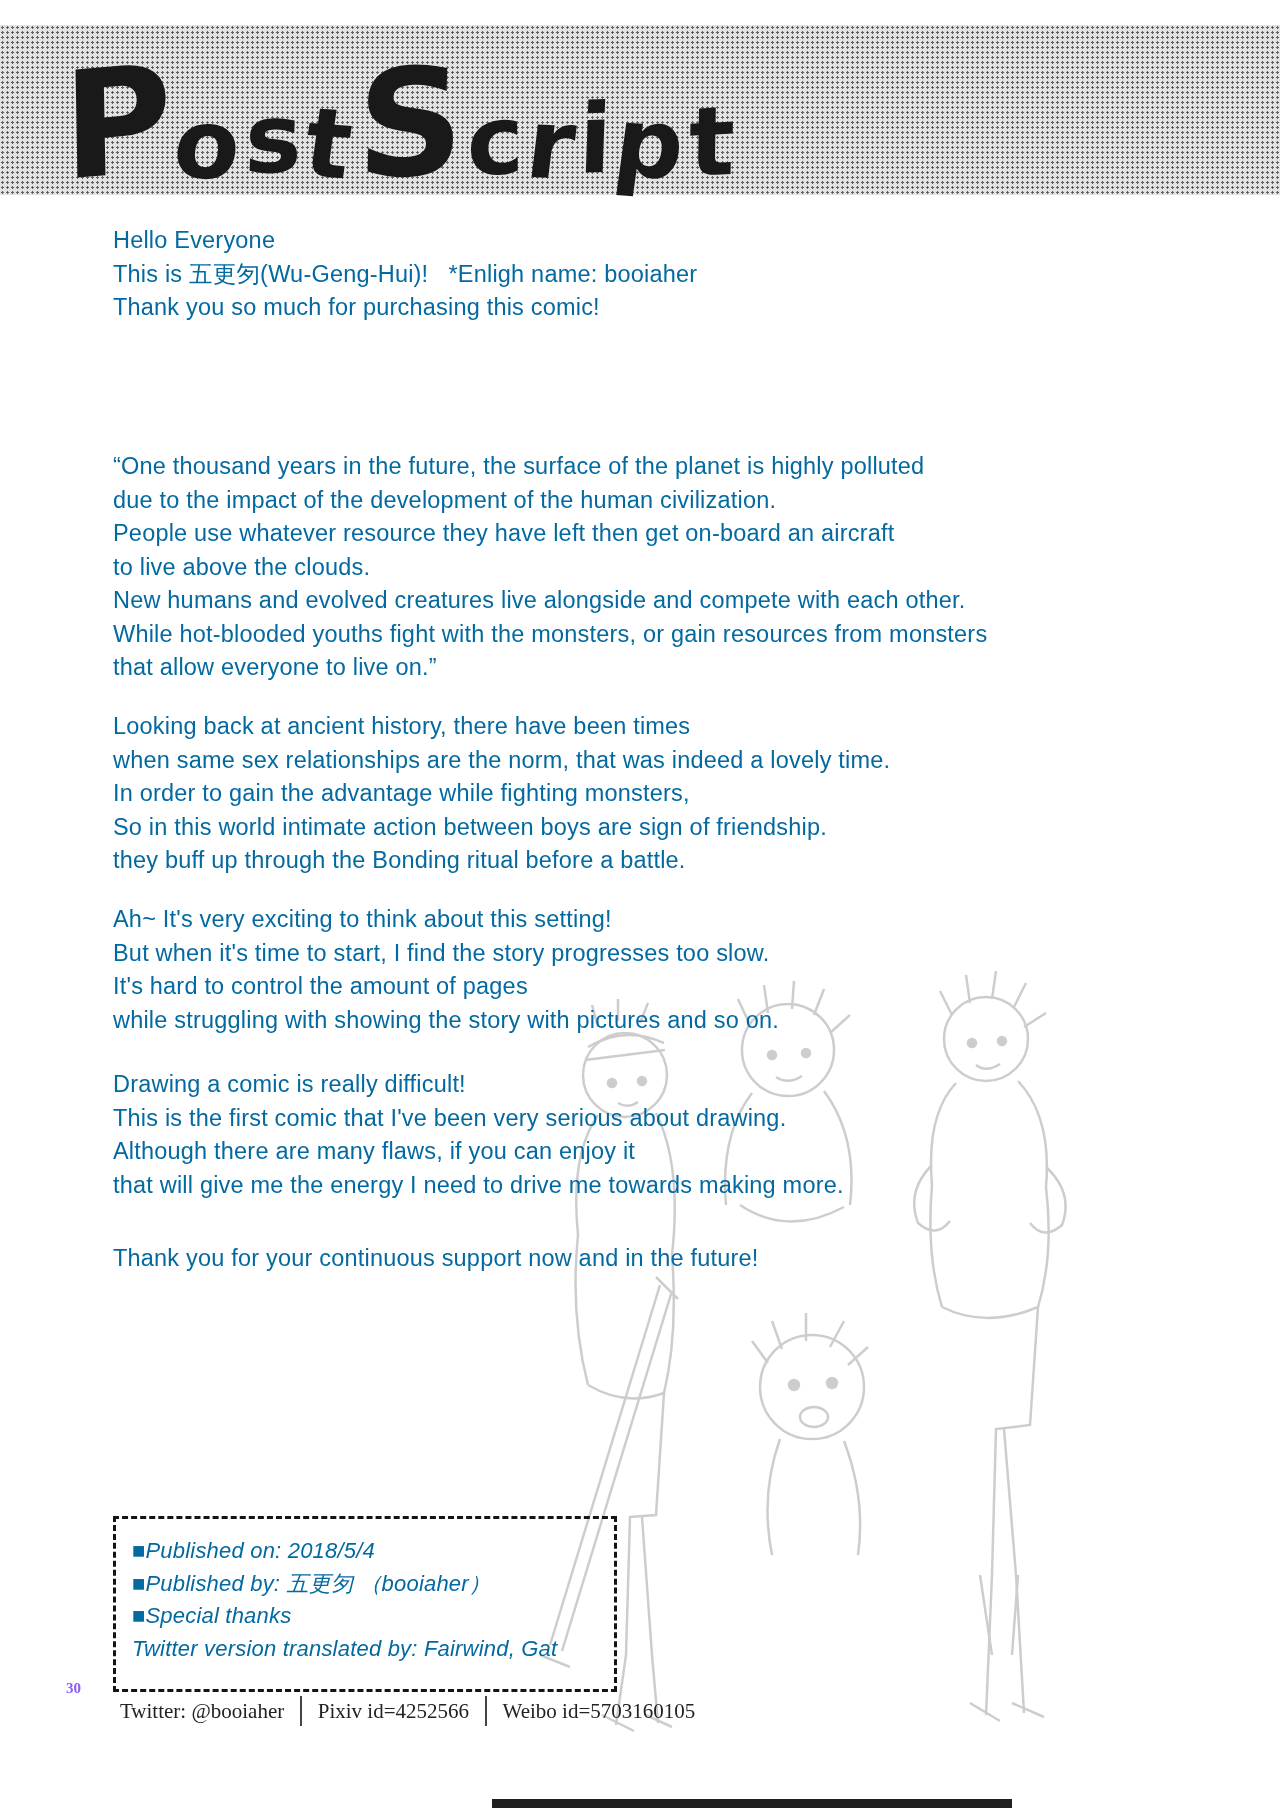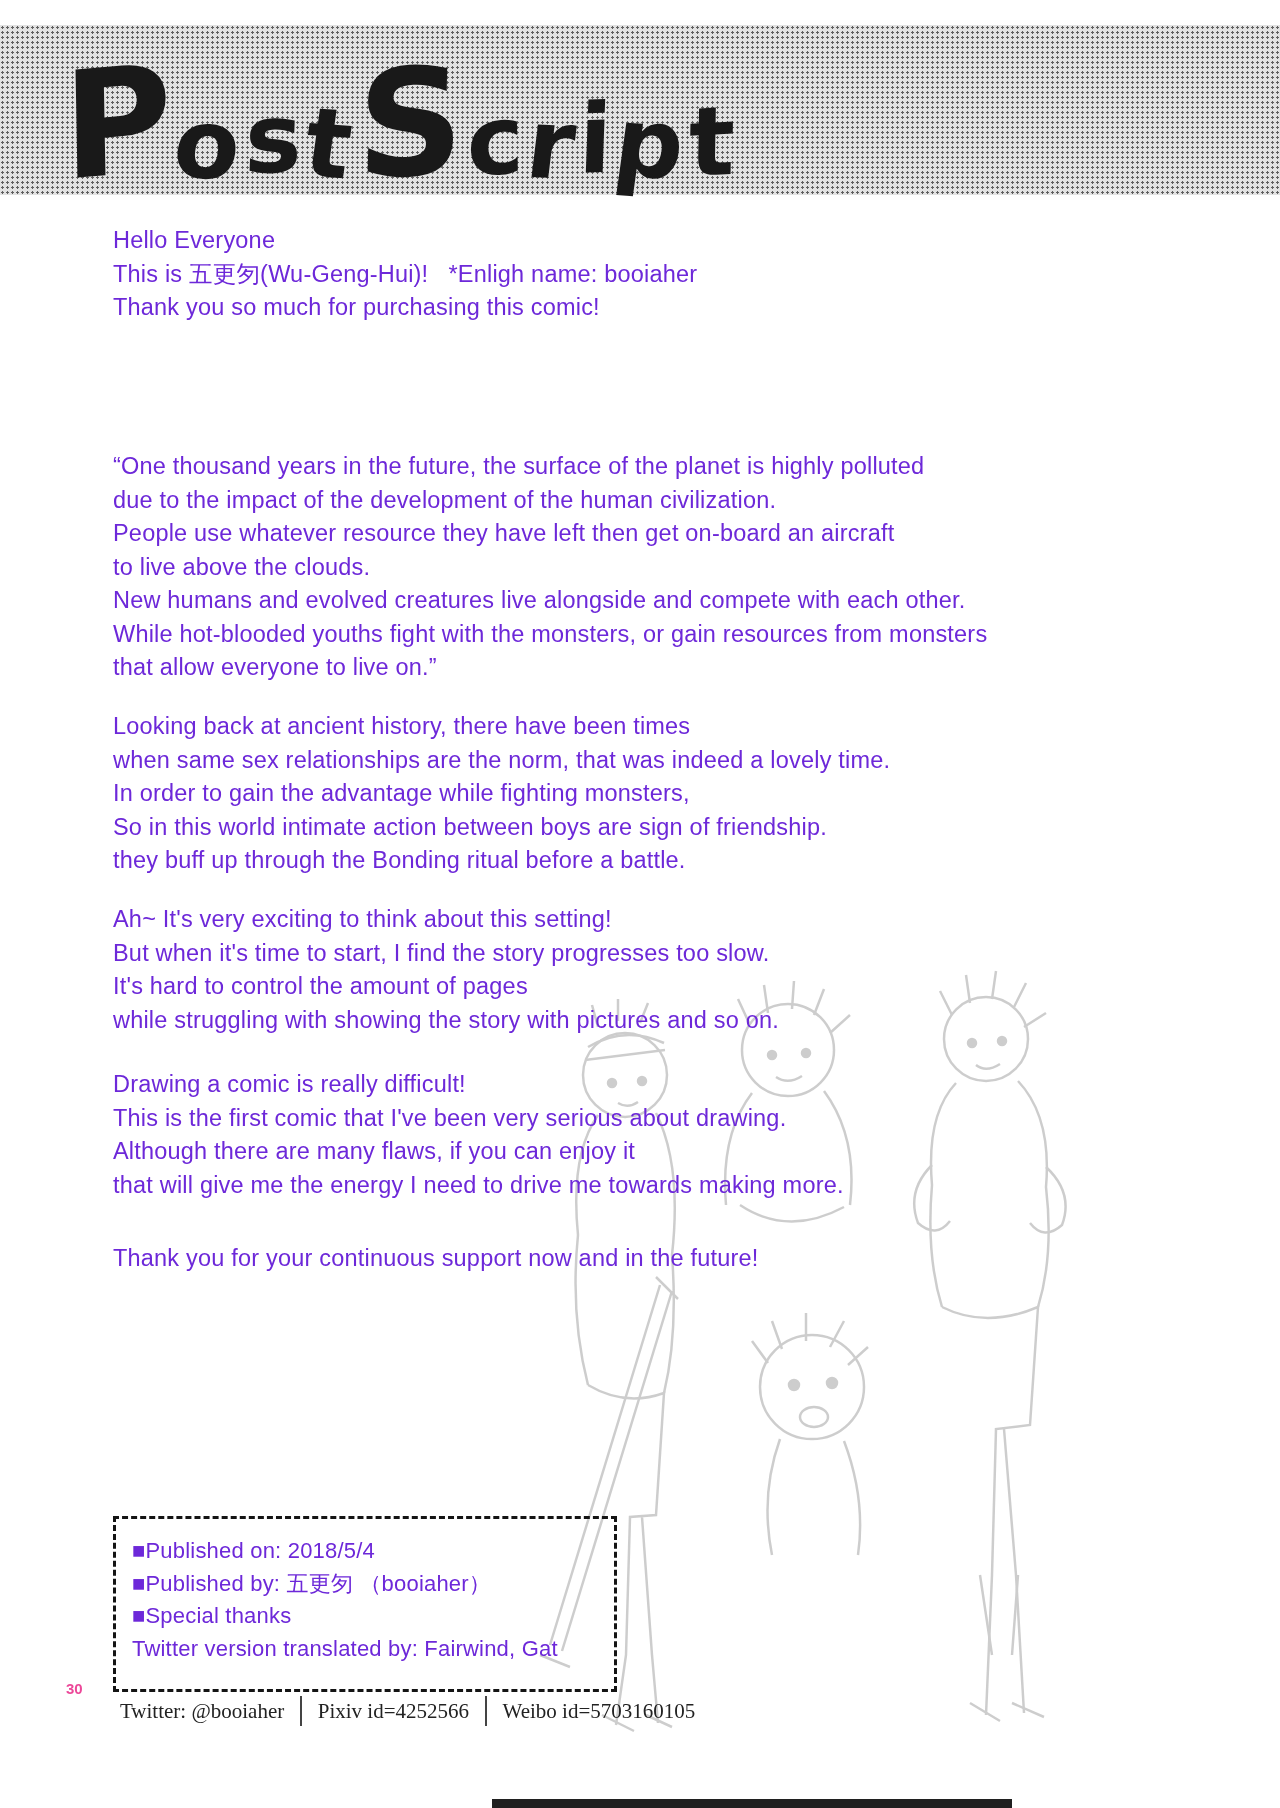--- a/index.html
+++ b/index.html
@@ -26,34 +26,34 @@
   .title .tl0 { transform:rotate(-5deg); }
   .title .tl1 { transform:rotate(3deg) translateY(4px); }
   .title .tl2 { transform:rotate(-2deg) translateY(-2px); }
   .title .tl3 { transform:rotate(4deg) translateY(3px); }
   .title .tl4 { transform:rotate(-3deg) translateY(1px); }
 
   
   .para { position:absolute; left:113px; }
   .line {
     font-size:23.5px; line-height:33.5px; white-space:pre-wrap;
-    color:#6d28d9; letter-spacing:0.2px;
+    color:#0369a1; letter-spacing:0.2px;
   }
 
   
   .colophon {
     position:absolute; left:113px; top:1516px; width:470px;
-    border:3px dashed #141414; padding:16px 12px 24px 16px;
+    border:3px dashed #141414; padding:16px 12px 24px 16px;font-style:italic;
   }
   .colophon .line { font-size:22px; line-height:32.5px; letter-spacing:0.2px; }
 
   
   .page-number {
     position:absolute; left:66px; top:1680px;
-    font-size:15px; font-weight:bold; color:#ec4899;
+    font-size:15px; font-weight:bold; color:#8b5cf6;font-family:Liberation Serif, serif;
   }
   .footer {
     position:absolute; left:120px; top:1696px;
     font-family:"Liberation Serif", serif; font-size:21px; color:#222;
     display:flex; align-items:center;justify-content:space-between;
   }
   .footer .seg { white-space:pre; }
   .footer .sep {
     display:inline-block; width:1.5px; height:30px; background:#444;
     margin:0 16px;

